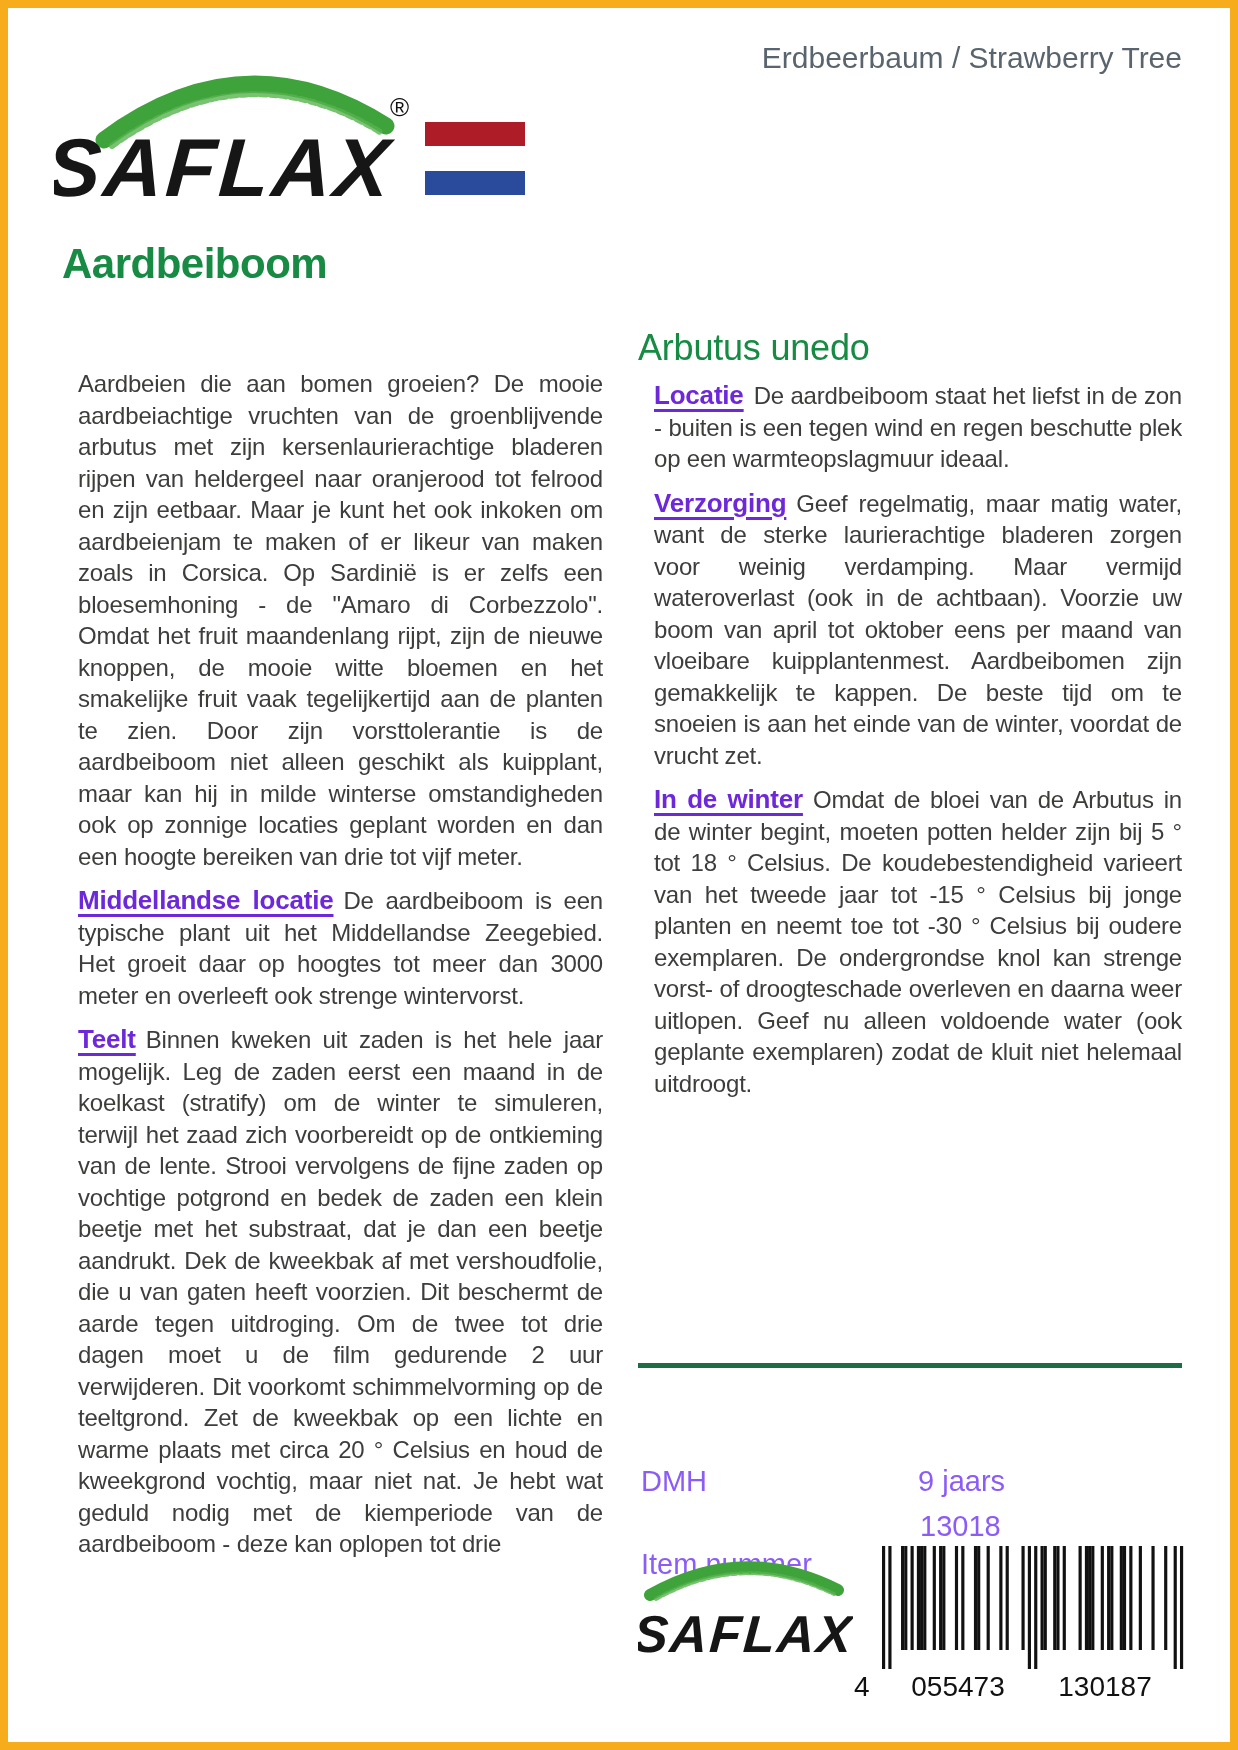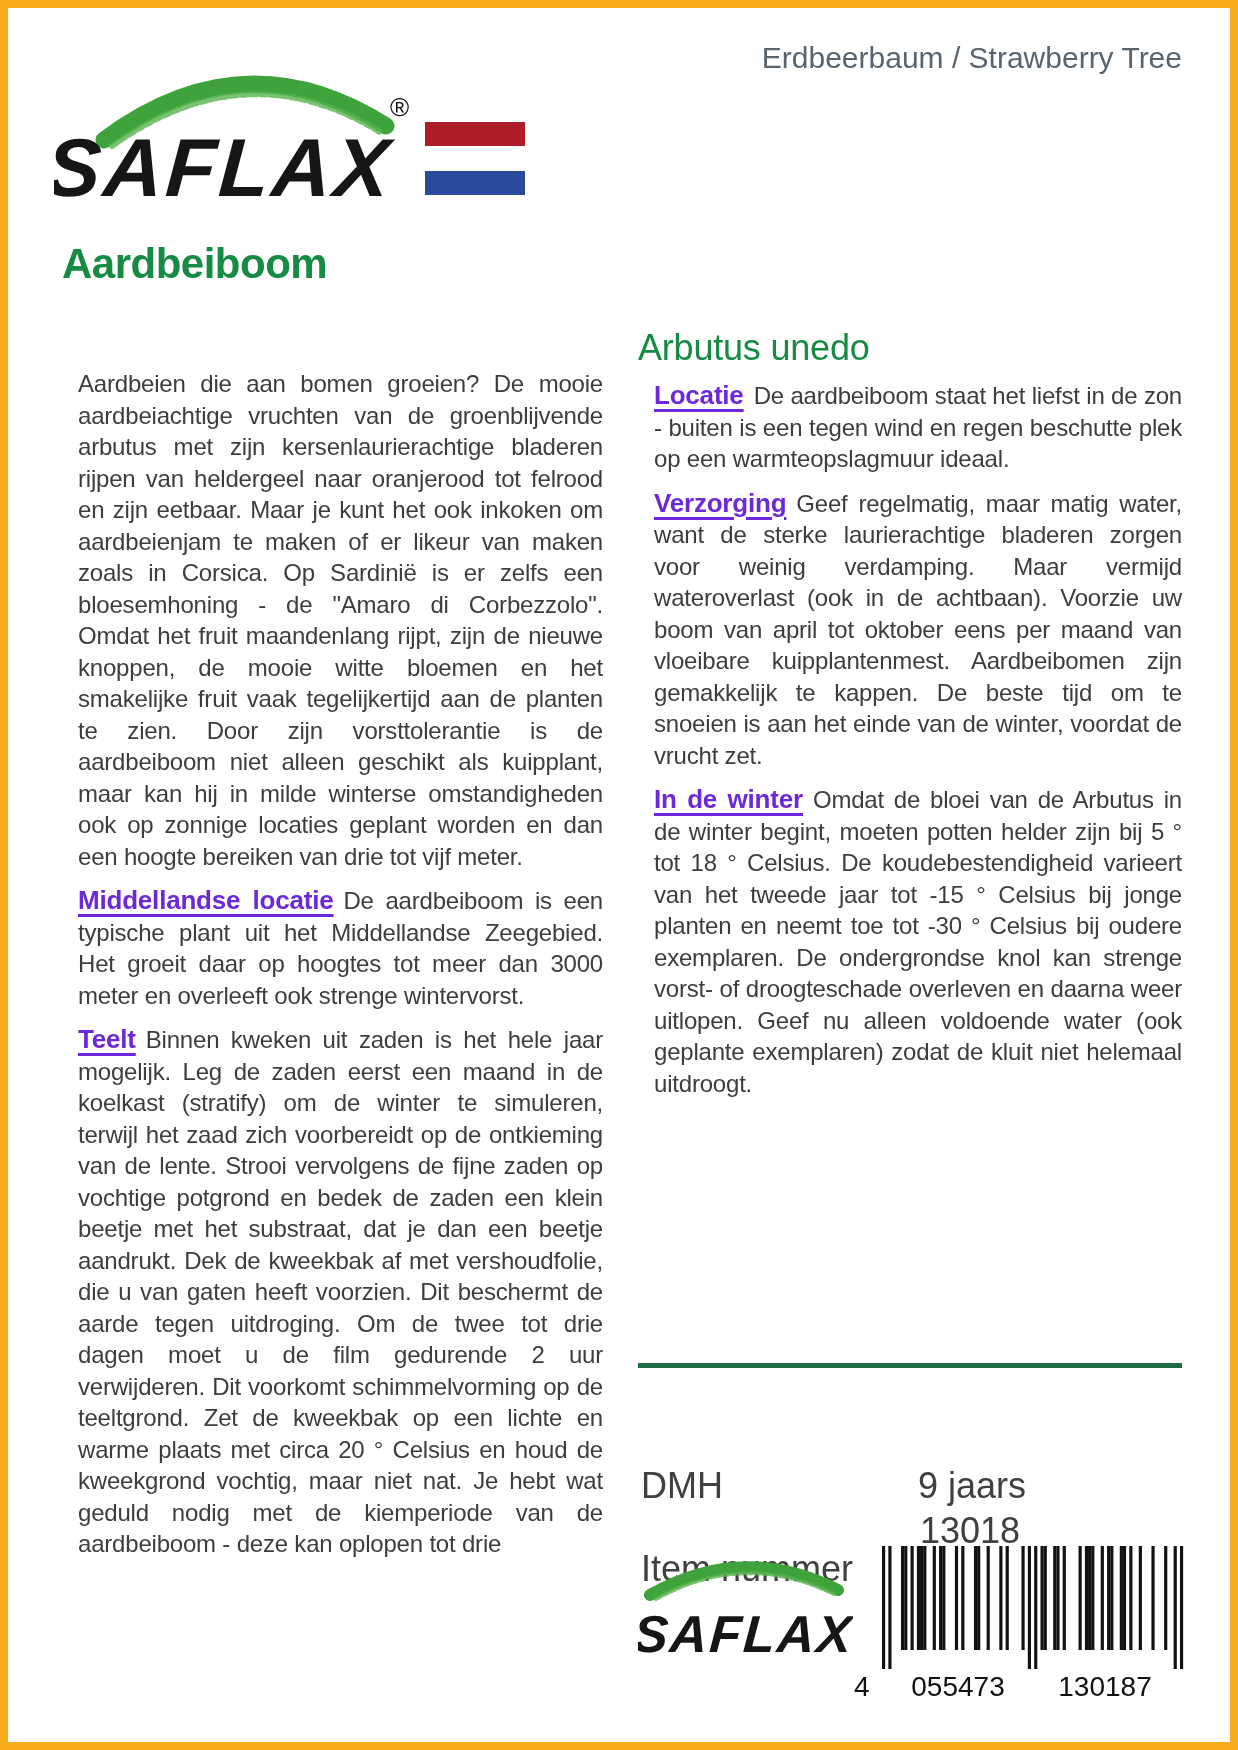--- a/index.html
+++ b/index.html
@@ -45,21 +45,21 @@
   .col-right { left:630px; top:318px; }
   .col p { margin:0 0 13px 16px; }
   .runin {
     color:#6d28d9; font-weight:bold; font-size:26px;
     text-decoration:underline; text-decoration-thickness:3px;
     text-underline-offset:5px; margin-right:10px;
   }
 
   
   .divider { position:absolute; left:630px; top:1355px; width:544px; height:5px; background:#1E6B45; }
-  .meta { position:absolute; font-size:36px; color:#404040; }
+  .meta { position:absolute; font-size:29px; color:#8b5cf6; }
   .dmh-label  { left:633px; top:1457px; }
   .dmh-value  { left:910px; top:1457px; }
   .item-label { left:633px; top:1500px;margin-top:40px; }
   .item-value { left:912px; top:1502px; }
   .footer-logo { position:absolute; left:630px; top:1532px; width:215px; height:128px; }
   .barcode-wrap { position:absolute; left:844px; top:1538px; width:335px; height:158px; }
   .bc-digit { font-family:"Liberation Sans", sans-serif; font-size:28px; fill:#111111; }
 
   .logo-text { font-family:"Liberation Sans", sans-serif; font-style:italic; font-weight:bold; fill:#161616; }
 </style>

